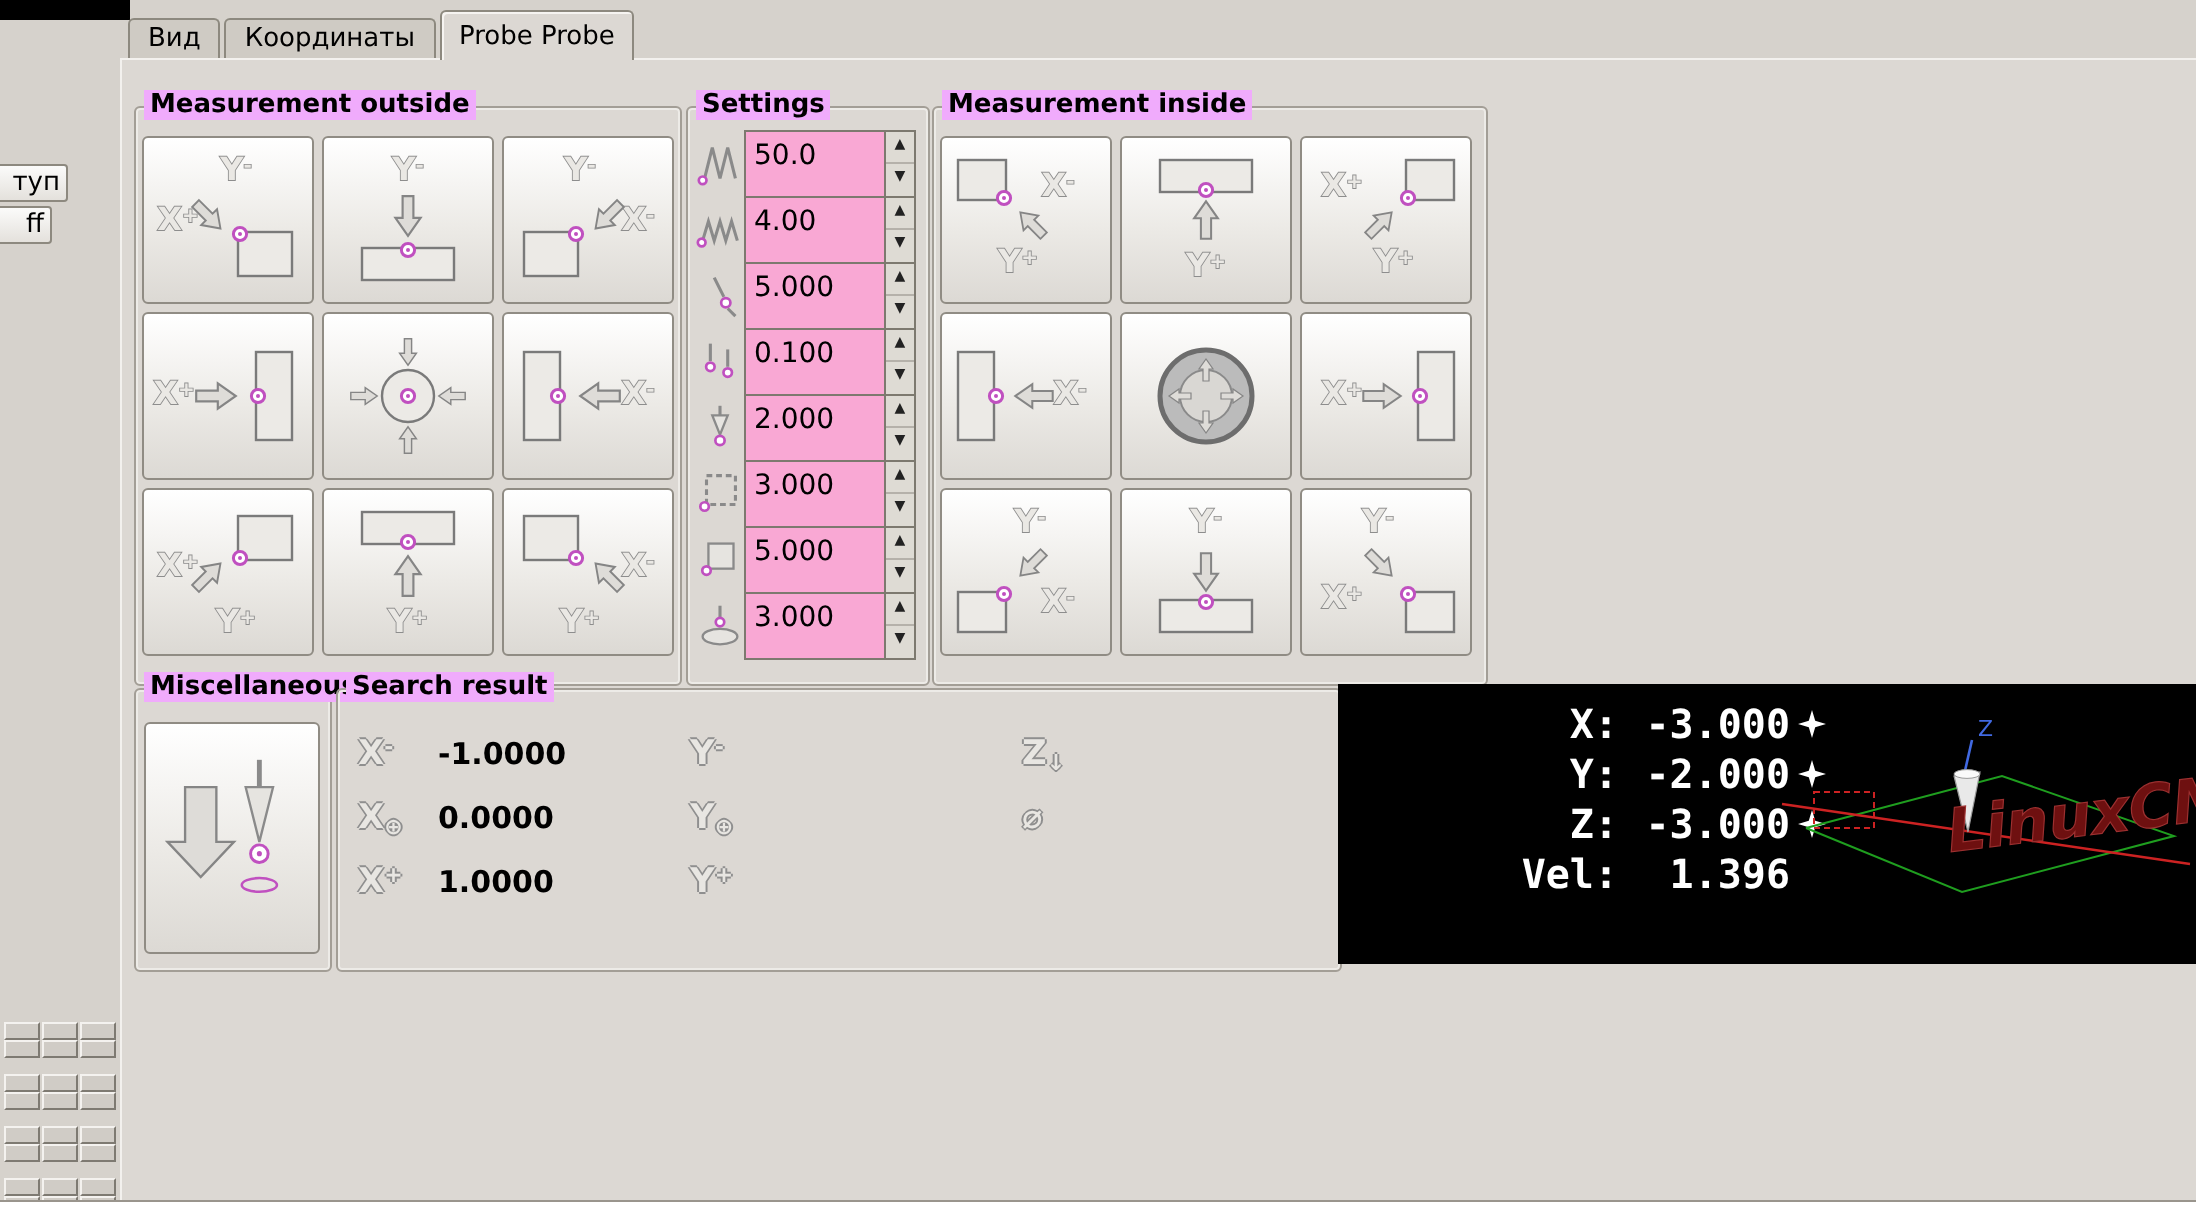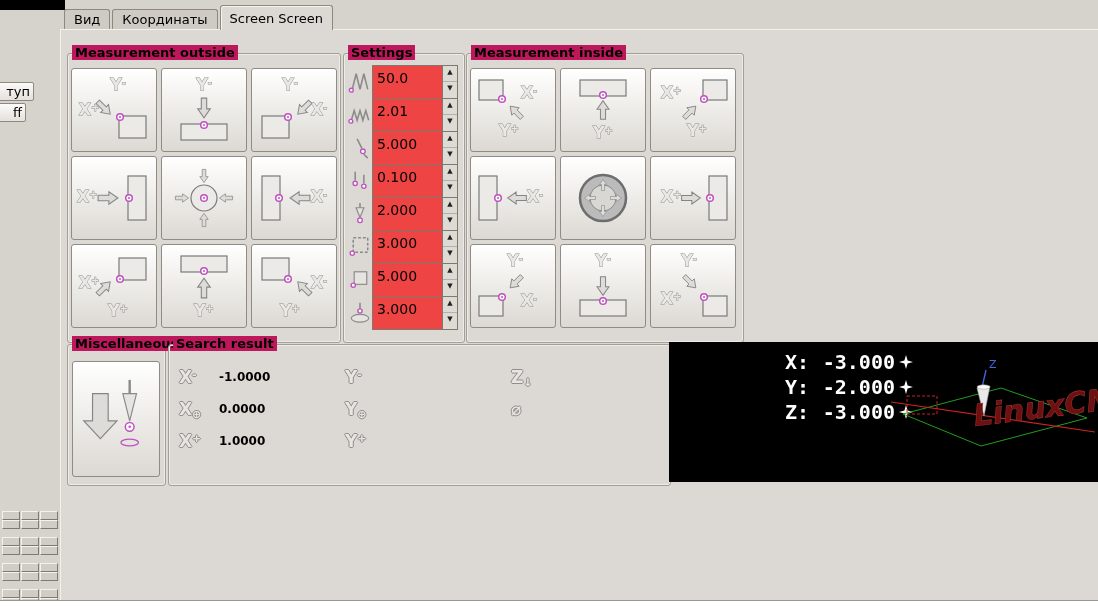--- a/index.html
+++ b/index.html
@@ -12,21 +12,21 @@
   .tabbar{position:absolute;left:64px;top:5px;height:25px;display:flex;align-items:flex-end;gap:2px;}
   .tab{background:#cfcbc4;border:1px solid #8d897f;border-bottom:none;border-radius:3px 3px 0 0;
        padding:2px 9px 3px;font-size:13px;white-space:nowrap;cursor:pointer;}
   .tab.active{background:#dcd8d3;padding-top:5px;padding-bottom:4px;box-shadow:inset 1px 1px 0 #f6f4f1;position:relative;z-index:3;}
 
   
   .page{position:absolute;left:60px;top:29px;width:1038px;height:571px;background:#dcd8d3;
         border-top:1px solid #f3f1ee;border-left:1px solid #f3f1ee;}
 
   .group{position:absolute;border:1px solid #a39e96;border-radius:3px;box-shadow:inset 0 0 0 1px #edebe7;}
-  .gtitle{position:absolute;top:-9px;left:4px;background:#be185d;padding:0 3px;font-size:13px;font-weight:bold;line-height:15px;white-space:nowrap;}
+  .gtitle{position:absolute;top:-9px;left:4px;background:#f0abfc;padding:0 3px;font-size:13px;font-weight:bold;line-height:15px;white-space:nowrap;}
 
   .g-outside{left:6px;top:23px;width:272px;height:288px;}
   .g-settings{left:282px;top:23px;width:120px;height:288px;}
   .g-inside{left:405px;top:23px;width:276px;height:288px;}
   .g-misc{left:6px;top:314px;width:97px;height:140px;}
   .g-search{left:107px;top:314px;width:501px;height:140px;}
 
   .grid3{position:absolute;left:3px;top:14px;display:grid;grid-template-columns:repeat(3,86px);grid-auto-rows:84px;gap:4px;}
   .pbtn{background:linear-gradient(#ffffff,#eceae6 55%,#dcd9d4);border:1px solid #908c84;border-radius:3px;padding:0;cursor:pointer;}
   .pbtn svg{width:100%;height:100%;display:block;}
@@ -39,39 +39,39 @@
   .idotc{fill:#c050c0;}
   .iarr{fill:#dedcd8;stroke:#858585;stroke-width:1.2;}
 
   
   .srows{position:absolute;left:4px;top:14px;}
   .srow{display:flex;align-items:center;height:27px;margin-bottom:6px;}
   .sicon{width:24px;height:27px;flex:none;}
   .sstroke{fill:none;stroke:#8a8a8a;stroke-width:1.6;}
   .sfill{fill:#e6e4e0;stroke:#8a8a8a;stroke-width:1.2;}
   .sdot{fill:#fff;stroke:#c050c0;stroke-width:1.4;}
-  .spin{width:86px;height:34px;background:#ef4444;border:1px solid #7d796f;display:flex;box-sizing:border-box;}
+  .spin{width:86px;height:34px;background:#f9a8d4;border:1px solid #7d796f;display:flex;box-sizing:border-box;}
   .spin-val{flex:1;font-size:14px;line-height:25px;padding-left:4px;overflow:hidden;}
   .spin-btns{width:14px;display:flex;flex-direction:column;border-left:1px solid #7d796f;}
   .spin-up,.spin-dn{flex:1;background:#dedbd4;font-size:7px;line-height:12px;text-align:center;color:#222;cursor:pointer;}
   .spin-up{border-bottom:1px solid #b5b1aa;}
 
   
   .misc-btn{position:absolute;left:4px;top:16px;width:88px;height:116px;}
 
   
   .scols{position:absolute;left:10px;top:16px;display:flex;}
   .scol{width:166px;}
   .scol:nth-child(3){width:120px;}
   .srrow{display:flex;align-items:center;height:32px;}
   .glyph{width:40px;font-weight:bold;font-size:17px;color:#e8e6e2;
          text-shadow:-1px 0 0 #8f8f8f,1px 0 0 #8f8f8f,0 -1px 0 #8f8f8f,0 1px 0 #8f8f8f;}
   .g-sign{font-size:11px;position:relative;}
   .g-hi{top:-5px;} .g-lo{top:3px;}
-  .sval{font-weight:bold;font-size:12px;color:#000;}
+  .sval{font-weight:bold;font-size:15px;color:#000;}
 
   
   .dro{position:absolute;left:608px;top:312px;width:430px;height:140px;background:#000;overflow:hidden;}
   .dro-rows{position:absolute;left:0;top:7px;font-family:"DejaVu Sans Mono",monospace;font-weight:bold;font-size:20px;color:#fff;}
   .dro-row{display:flex;height:25px;align-items:center;}
   .dro-l{width:140px;text-align:right;white-space:pre;}
   .dro-v{width:86px;text-align:right;}
   .dro-h{width:22px;padding-left:4px;display:flex;align-items:center;}
   .homed{width:14px;height:14px;}
   .preview{position:absolute;right:0;top:0;width:210px;height:140px;}
@@ -92,21 +92,21 @@
 </head>
 <body>
 
 <div>
 
   <div class="corner-black"></div>
 
   <div class="tabbar">
       <div class="tab">Вид</div>
       <div class="tab">Координаты</div>
-      <div class="tab active">Screen Screen</div>
+      <div class="tab active">Probe Probe</div>
     </div>
 
   <div class="page">
 
     <div class="group g-outside">
       <span class="gtitle">Measurement outside</span>
       <div class="grid3">
           <button class="pbtn">
             <svg viewBox="0 0 84 76">
               <text x="46" y="18" text-anchor="middle" class="ilb">Y<tspan class="ilbs" dy="-4">-</tspan></text>
@@ -212,21 +212,21 @@
                 <div class="spin-dn">▼</div>
               </div>
             </div>
           </div>
           <div class="srow">
             <svg class="sicon" viewBox="0 0 24 28">
               <path d="M3,20 L6,10 L9,20 L12,10 L15,20 L18,10 L21,20" class="sstroke"></path>
               <circle cx="2.5" cy="21" r="2" class="sdot"></circle>
             </svg>
             <div class="spin">
-              <div class="spin-val">2.01</div>
+              <div class="spin-val">4.00</div>
               <div class="spin-btns">
                 <div class="spin-up">▲</div>
                 <div class="spin-dn">▼</div>
               </div>
             </div>
           </div>
           <div class="srow">
             <svg class="sicon" viewBox="0 0 24 28">
               <path d="M9,5 L14,15" class="sstroke"></path>
               <circle cx="15" cy="18" r="2.4" class="sdot"></circle>
@@ -483,20 +483,25 @@
             </span>
           </div>
           <div class="dro-row">
             <span class="dro-l">Z:</span>
             <span class="dro-v">-3.000</span>
             <span class="dro-h">
               <svg class="homed" viewBox="0 0 14 14">
                 <path d="M7,0 L8.6,5.4 L14,7 L8.6,8.6 L7,14 L5.4,8.6 L0,7 L5.4,5.4 Z" fill="#fff"></path>
               </svg>
             </span>
+          </div>
+          <div class="dro-row">
+            <span class="dro-l">Vel:</span>
+            <span class="dro-v">1.396</span>
+            <span class="dro-h"></span>
           </div>
         </div>
       <svg class="preview" viewBox="0 0 210 140">
         <polyline points="14,72 112,46 198,76 92,104 14,72" fill="none" stroke="#1f9e1f" stroke-width="1"></polyline>
         <line x1="2" y1="60" x2="206" y2="90" stroke="#cc2222" stroke-width="1.2"></line>
         <rect x="18" y="54" width="30" height="18" fill="none" stroke="#cc2222" stroke-width="1" stroke-dasharray="3,2"></rect>
         <line x1="97" y1="28" x2="92" y2="50" stroke="#4169e1" stroke-width="1.3"></line>
         <text x="100" y="26" fill="#4169e1" font-size="11" font-family="DejaVu Sans, sans-serif">Z</text>
         <polygon points="88,46 101,44 95,74" fill="#e9e9e9" stroke="#9a9a9a" stroke-width="0.6"></polygon>
         <ellipse cx="94.5" cy="45" rx="6.5" ry="2.2" fill="#fafafa" stroke="#9a9a9a" stroke-width="0.5"></ellipse>

